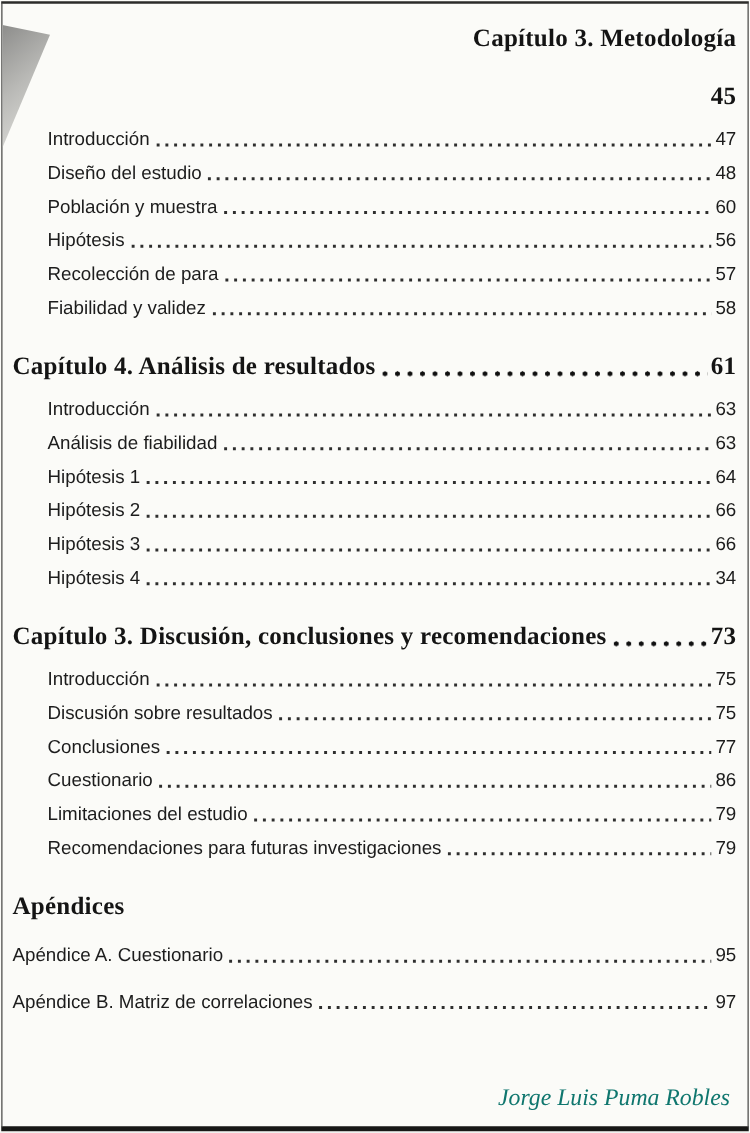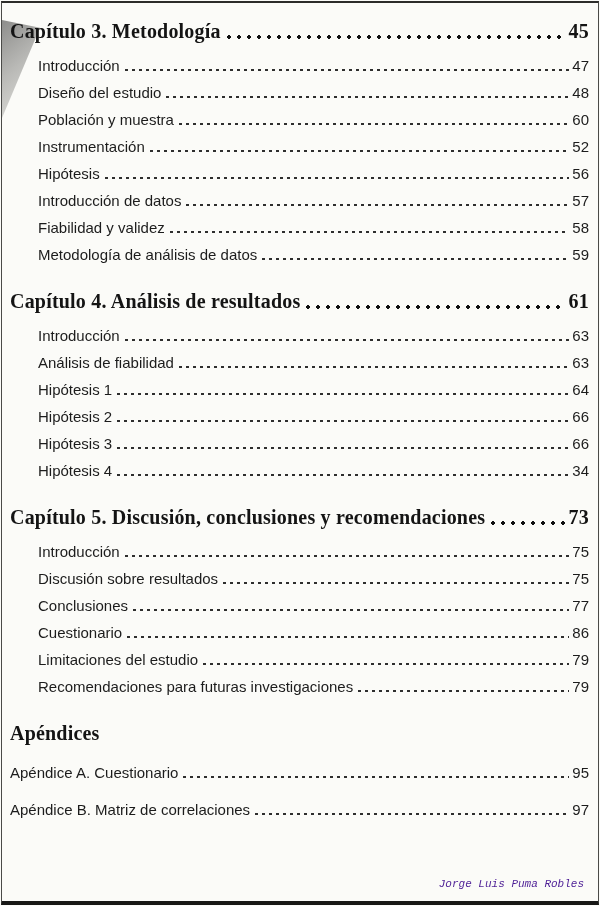--- a/index.html
+++ b/index.html
@@ -19,43 +19,43 @@
     position:absolute;top:20px;left:2px;width:38px;height:98px;
     clip-path:polygon(0 0,100% 8%,0 100%);
     background:linear-gradient(140deg,#8d8d8b 0%,#b9b9b6 45%,#e5e5e1 100%);
   }
   .content{position:absolute;top:18px;left:10px;right:11px;}
   .row{display:flex;align-items:flex-end;}
   .row .label{white-space:nowrap;}
   .row .dots{flex:1 1 auto;min-width:0;margin:0 3px;background-repeat:repeat-x;}
   .row .pagenum{white-space:nowrap;}
   .heading-row{font-size:20px;font-weight:bold;line-height:26px;margin:20px 0 8px;letter-spacing:.2px;}
-  .toc-section:first-child .heading-row{margin-top:0;}
+  .toc-section:first-child .heading-row{margin-top:0;flex-direction:column;}
   .heading-row .dots{
     height:20px;
     background-image:radial-gradient(circle,#101010 1.8px,transparent 2.1px);
     background-size:10px 6px;
     background-position:0 calc(100% - 4px);
   }
   .item-row{
     font-family:"Liberation Sans",sans-serif;
     font-size:15px;line-height:17px;color:#1c1c1c;
     padding:5px 0 5px 28px;
   }
   .item-row .dots{
     height:12px;
     background-image:radial-gradient(circle,#2e2e2e 1.15px,transparent 1.45px);
     background-size:7px 4px;
     background-position:0 calc(100% - 2px);
   }
   .appendix .item-row{padding:10px 0;}
   .footer{
     position:absolute;right:16px;bottom:16px;
-    font-style:italic;font-size:11px;color:#4c1d95;
-    font-family:Liberation Mono, monospace;
+    font-style:italic;font-size:19px;color:#0f766e;
+    font-family:Liberation Serif, serif;
   }
 </style>
 </head>
 <body>
 
 <div class="page">
   <div class="frame"></div>
   <div class="curl"></div>
   <div class="content">
       <section class="toc-section">
@@ -73,43 +73,33 @@
           <span class="label">Diseño del estudio</span>
           <span class="dots"></span>
           <span class="pagenum">48</span>
         </div>
         <div class="row item-row">
           <span class="label">Población y muestra</span>
           <span class="dots"></span>
           <span class="pagenum">60</span>
         </div>
         <div class="row item-row">
-          <span class="label">Instrumentación</span>
-          <span class="dots"></span>
-          <span class="pagenum">52</span>
-        </div>
-        <div class="row item-row">
           <span class="label">Hipótesis</span>
           <span class="dots"></span>
           <span class="pagenum">56</span>
         </div>
         <div class="row item-row">
-          <span class="label">Introducción de datos</span>
+          <span class="label">Recolección de para</span>
           <span class="dots"></span>
           <span class="pagenum">57</span>
         </div>
         <div class="row item-row">
           <span class="label">Fiabilidad y validez</span>
           <span class="dots"></span>
           <span class="pagenum">58</span>
-        </div>
-        <div class="row item-row">
-          <span class="label">Metodología de análisis de datos</span>
-          <span class="dots"></span>
-          <span class="pagenum">59</span>
         </div>
       </section>
       <section class="toc-section">
         <div class="row heading-row">
           <span class="label">Capítulo 4. Análisis de resultados</span>
           <span class="dots"></span>
           <span class="pagenum">61</span>
         </div>
         <div class="row item-row">
           <span class="label">Introducción</span>
@@ -137,21 +127,21 @@
           <span class="pagenum">66</span>
         </div>
         <div class="row item-row">
           <span class="label">Hipótesis 4</span>
           <span class="dots"></span>
           <span class="pagenum">34</span>
         </div>
       </section>
       <section class="toc-section">
         <div class="row heading-row">
-          <span class="label">Capítulo 5. Discusión, conclusiones y recomendaciones</span>
+          <span class="label">Capítulo 3. Discusión, conclusiones y recomendaciones</span>
           <span class="dots"></span>
           <span class="pagenum">73</span>
         </div>
         <div class="row item-row">
           <span class="label">Introducción</span>
           <span class="dots"></span>
           <span class="pagenum">75</span>
         </div>
         <div class="row item-row">
           <span class="label">Discusión sobre resultados</span>

